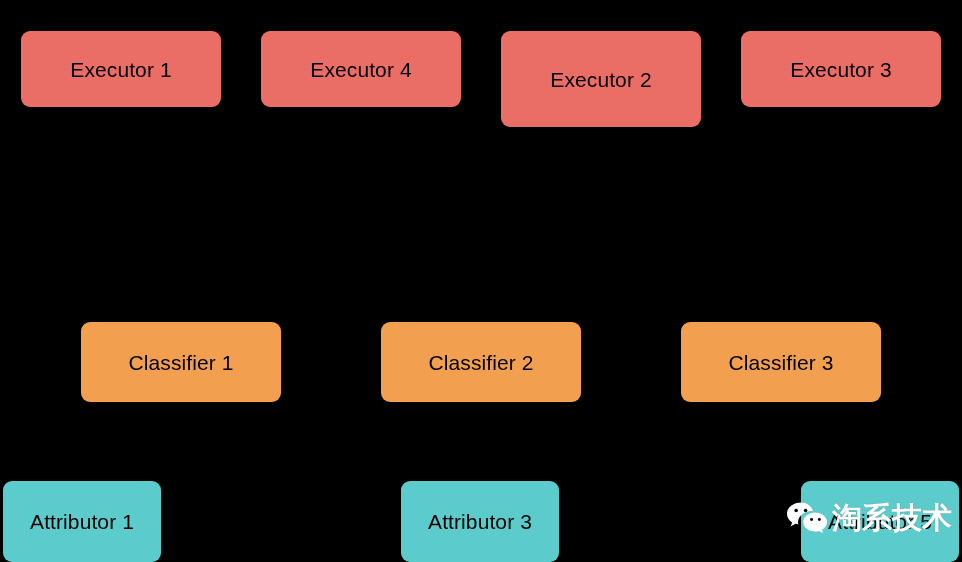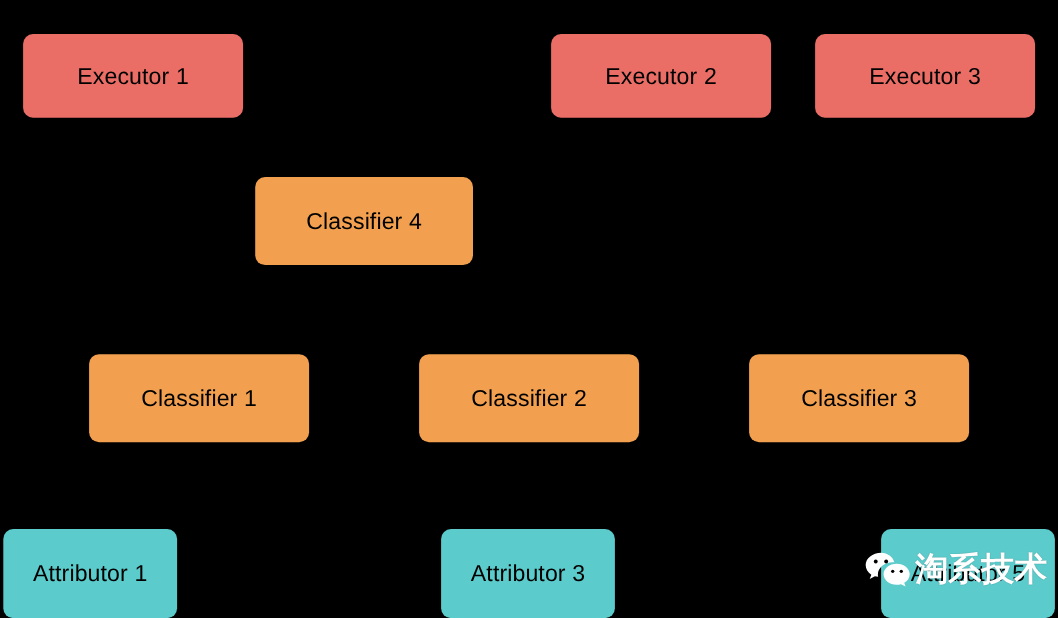--- a/index.html
+++ b/index.html
@@ -65,28 +65,28 @@
     white-space: nowrap;
   }
 </style>
 </head>
 <body>
 
 <div id="canvas">
     <div class="node tier-executor" style="left: 21px; top: 3px; width: 200px; height: 76px; background: rgb(234, 109, 102);">
       <span class="node-label">Executor 1</span>
     </div>
-    <div class="node tier-executor" style="left: 501px; top: 3px; width: 200px; height: 76px; background: rgb(234, 109, 102);">
+    <div class="node tier-executor" style="left: 261px; top: 3px; width: 200px; height: 76px; background: rgb(234, 109, 102);">
+      <span class="node-label">Executor 4</span>
+    </div>
+    <div class="node tier-executor" style="left: 501px; top: 3px; width: 200px; height: 96px; background: rgb(234, 109, 102);">
       <span class="node-label">Executor 2</span>
     </div>
     <div class="node tier-executor" style="left: 741px; top: 3px; width: 200px; height: 76px; background: rgb(234, 109, 102);">
       <span class="node-label">Executor 3</span>
-    </div>
-    <div class="node tier-classifier" style="left: 232px; top: 161px; width: 198px; height: 80px; background: rgb(242, 160, 79);">
-      <span class="node-label">Classifier 4</span>
     </div>
     <div class="node tier-classifier" style="left: 81px; top: 322px; width: 200px; height: 80px; background: rgb(242, 160, 79);">
       <span class="node-label">Classifier 1</span>
     </div>
     <div class="node tier-classifier" style="left: 381px; top: 322px; width: 200px; height: 80px; background: rgb(242, 160, 79);">
       <span class="node-label">Classifier 2</span>
     </div>
     <div class="node tier-classifier" style="left: 681px; top: 322px; width: 200px; height: 80px; background: rgb(242, 160, 79);">
       <span class="node-label">Classifier 3</span>
     </div>

